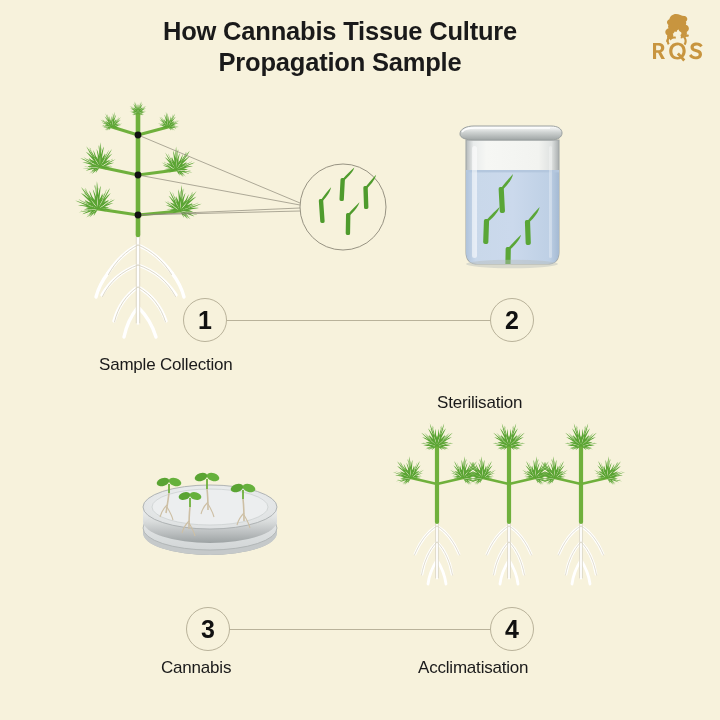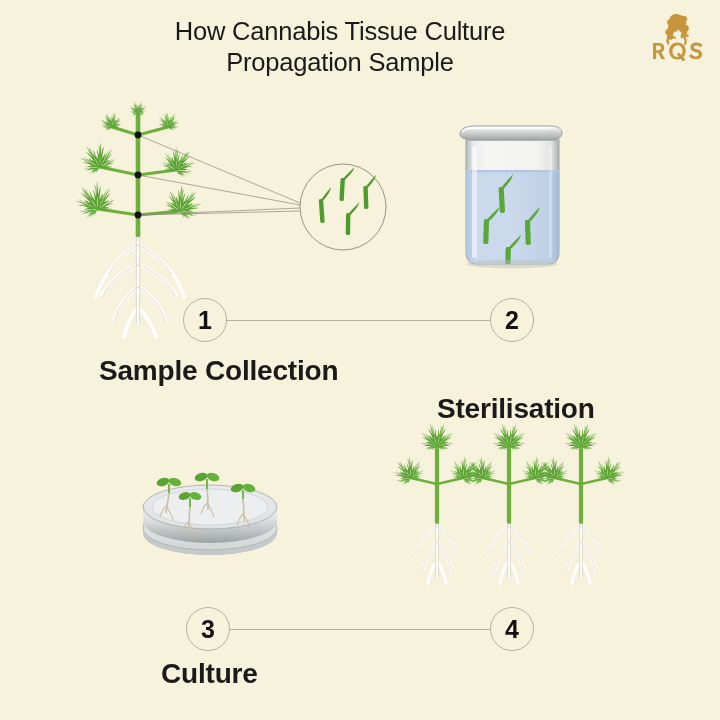--- a/index.html
+++ b/index.html
@@ -21,21 +21,21 @@
     background: #f7f2dc;
   }
   
   .title {
     position: absolute;
     left: 60px;
     top: 16px;
     width: 560px;
     text-align: center;
     font-size: 25.5px;
-    font-weight: normal;
+    font-weight: bold;
     color: #1a1a1a;
     line-height: 1.22;
     letter-spacing: -0.2px;
   }
   .title .line { display: block; }
 
   
   .logo {
     position: absolute;
     right: 12px;
@@ -62,22 +62,22 @@
     z-index: 3;
   }
   .connector {
     position: absolute;
     height: 1px;
     background: #b9b29a;
     z-index: 1;
   }
   .step-label {
     position: absolute;
-    font-size: 28px;
-    font-weight: bold;
+    font-size: 17px;
+    font-weight: normal;
     color: #1a1a1a;
     white-space: nowrap;
     letter-spacing: -0.2px;
   }
 
   
   .art { position: absolute; }
   .art svg { display: block; overflow: visible; }
 </style>
 </head>
@@ -521,15 +521,16 @@
         </g>
       <g transform="translate(186,8)">
           <use href="#plantlet"></use>
         </g>
     </svg>
   </div>
 
   <div class="connector" style="left:229px; top:629px; width:263px;"></div>
   <div class="step-circle" style="left:186px; top:607px;">3</div>
   <div class="step-circle" style="left:490px; top:607px;">4</div>
-  <div class="step-label" style="left:161px; top:658px;">Culture</div>
+  <div class="step-label" style="left:161px; top:658px;">Cannabis</div>
+  <div class="step-label" style="left:418px; top:658px;">Acclimatisation</div>
 
 </div>
 
 </body></html>

